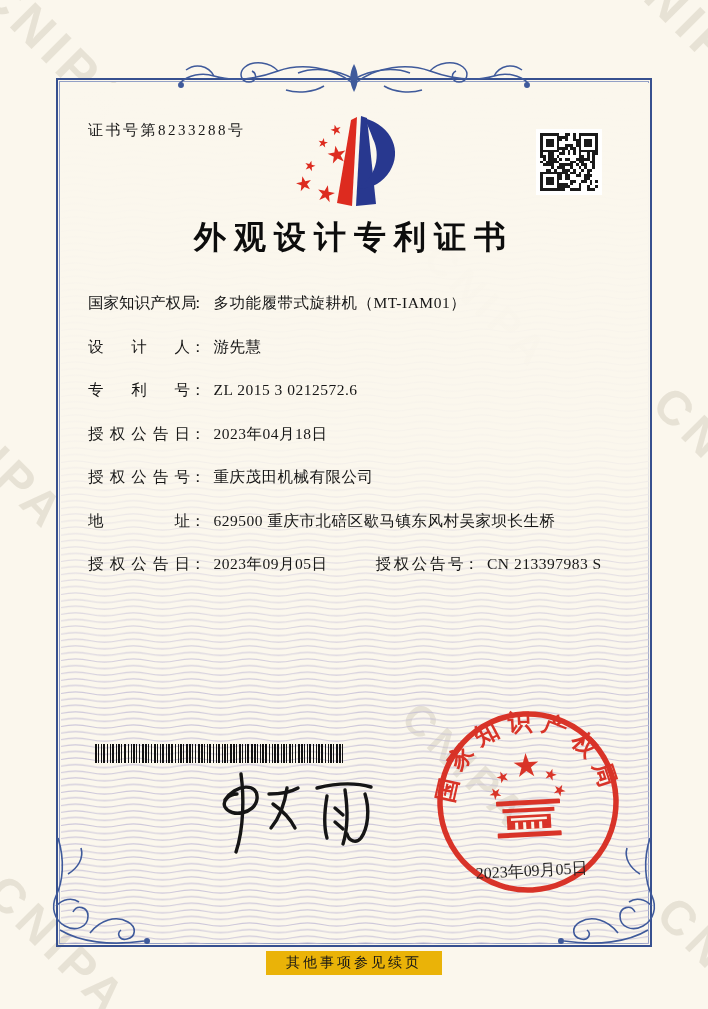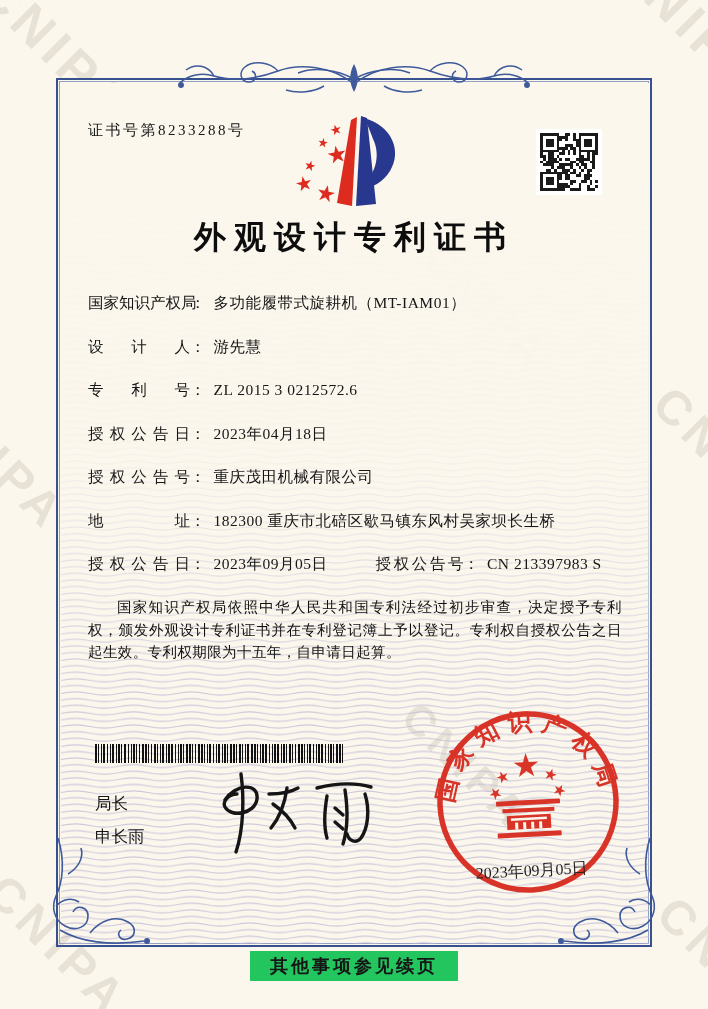--- a/index.html
+++ b/index.html
@@ -52,21 +52,21 @@
   .barcode{ position:absolute; left:95px; top:744px; width:249px; height:19px;
             display:flex; align-items:stretch; overflow:hidden; z-index:4; }
   .barcode div{ height:100%; }
   .signer{ position:absolute; left:95px; top:787px; font-size:16.5px; line-height:33px; z-index:4; }
   .signature{ position:absolute; left:205px; top:766px; width:175px; height:92px; z-index:4; }
   .seal{ position:absolute; left:430px; top:704px; width:196px; height:196px; z-index:5; transform:rotate(-3deg); }
   .page-info{ position:absolute; left:0; top:917px; width:100%; text-align:center;
               font-size:12.5px; letter-spacing:1px; z-index:4; }
   .footer-note{
     position:absolute; left:50%; top:951px; transform:translateX(-50%);
-    background:#22c55e; padding:3px 20px; font-size:18px; letter-spacing:3px; z-index:4;font-weight:bold;
+    background:#eab308; padding:3px 20px; font-size:14px; letter-spacing:3px; z-index:4;
   }
 </style>
 </head>
 <body>
 
 <div class="page">
 
   <span class="wm" style="left:-38px; top:18px; font-size:52px;">CNIPA</span>
   <span class="wm" style="left:596px; top:-8px; font-size:52px;">CNIPA</span>
   <span class="wm" style="left:408px; top:282px; font-size:42px; z-index:2;">CNIPA</span>
@@ -421,36 +421,35 @@
       <span class="fvalue">2023年04月18日</span>
     </div>
     <div class="frow">
       <span class="flabel">授权公告号</span>
         <span class="fcolon">：</span>
       <span class="fvalue">重庆茂田机械有限公司</span>
     </div>
     <div class="frow">
       <span class="flabel">地址</span>
         <span class="fcolon">：</span>
-      <span class="fvalue">182300 重庆市北碚区歇马镇东风村吴家坝长生桥</span>
+      <span class="fvalue">629500 重庆市北碚区歇马镇东风村吴家坝长生桥</span>
     </div>
     <div class="frow">
       <span class="flabel">授权公告日</span>
         <span class="fcolon">：</span>
       <span class="fvalue">2023年09月05日</span>
       <span class="fpair2">
         <span class="flabel small">授权公告号</span>
           <span class="fcolon">：</span>
         <span class="fvalue">CN 213397983 S</span>
       </span>
     </div>
   </div>
 
   <div class="paras">
-    <p>国家知识产权局依照中华人民共和国专利法经过初步审查，决定授予专利权，颁发外观设计专利证书并在专利登记簿上予以登记。专利权自授权公告之日起生效。专利权期限为十五年，自申请日起算。</p>
   </div>
 
   <div class="barcode" id="barcode">
       <div style="width: 2px; flex: 0 0 2px; background: rgb(17, 17, 17);"></div>
       <div style="width: 1px; flex: 0 0 1px; background: transparent;"></div>
       <div style="width: 1px; flex: 0 0 1px; background: rgb(17, 17, 17);"></div>
       <div style="width: 2px; flex: 0 0 2px; background: transparent;"></div>
       <div style="width: 1px; flex: 0 0 1px; background: rgb(17, 17, 17);"></div>
       <div style="width: 1px; flex: 0 0 1px; background: transparent;"></div>
       <div style="width: 2px; flex: 0 0 2px; background: rgb(17, 17, 17);"></div>
@@ -612,24 +611,20 @@
       <div style="width: 1px; flex: 0 0 1px; background: rgb(17, 17, 17);"></div>
       <div style="width: 2px; flex: 0 0 2px; background: transparent;"></div>
       <div style="width: 2px; flex: 0 0 2px; background: rgb(17, 17, 17);"></div>
       <div style="width: 1px; flex: 0 0 1px; background: transparent;"></div>
       <div style="width: 2px; flex: 0 0 2px; background: rgb(17, 17, 17);"></div>
       <div style="width: 1px; flex: 0 0 1px; background: transparent;"></div>
       <div style="width: 1px; flex: 0 0 1px; background: rgb(17, 17, 17);"></div>
       <div style="width: 2px; flex: 0 0 2px; background: transparent;"></div>
     </div>
 
-  <div class="signer">
-    <div>局长</div>
-    <div>申长雨</div>
-  </div>
 
   <svg class="signature" viewBox="0 0 175 92">
     <g stroke="#151515" fill="none" stroke-width="3.4" stroke-linecap="round" stroke-linejoin="round">
       <path d="M20,34 C30,18 54,16 52,33 C50,48 26,52 20,41 C17,35 24,28 32,28"></path>
       <path d="M36,8 C39,30 39,62 31,86"></path>
       <path d="M82,22 C80,36 76,50 66,62"></path>
       <path d="M68,38 C78,45 86,54 90,62"></path>
       <path d="M64,28 C76,28 86,26 93,22"></path>
       <path d="M112,22 C132,17 152,17 166,21"></path>
       <path d="M122,30 C119,48 119,62 122,72"></path>

